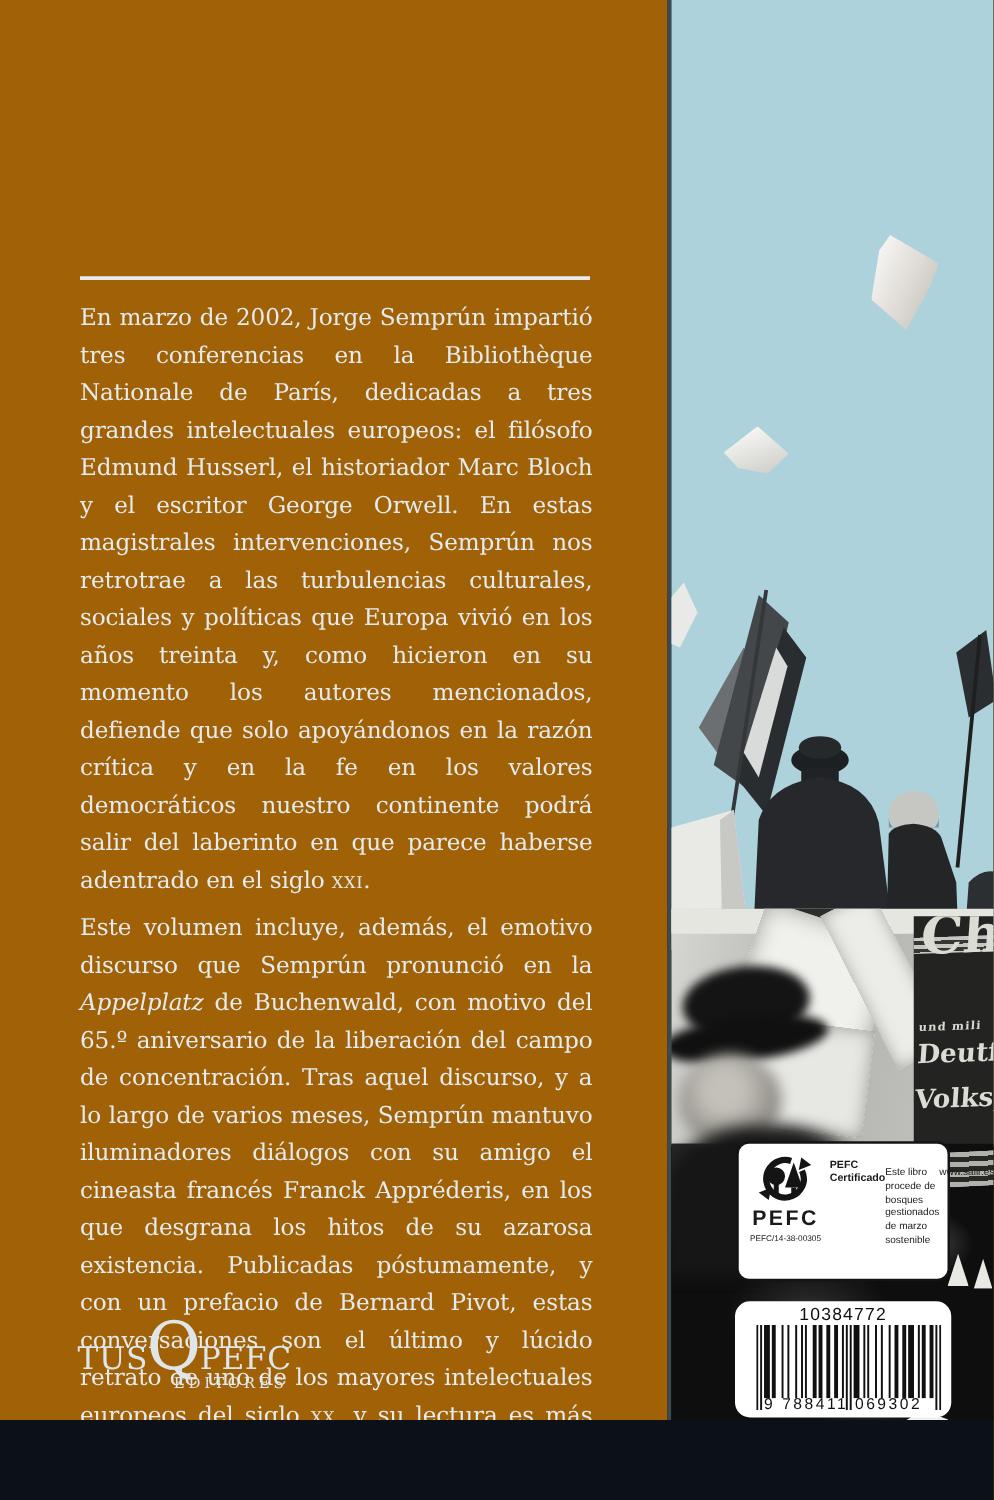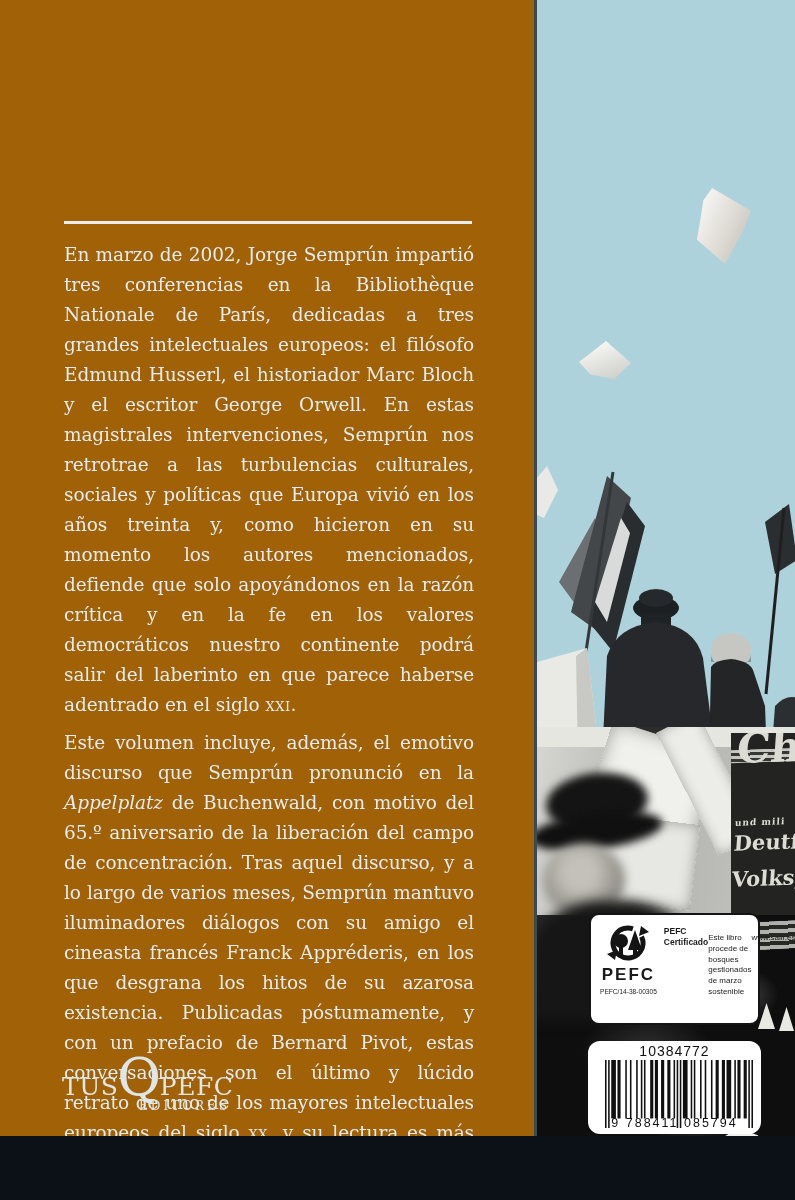--- a/index.html
+++ b/index.html
@@ -239,17 +239,17 @@
             <rect x="68" y="0" width="1" height="43"></rect>
             <rect x="71" y="0" width="2" height="43"></rect>
             <rect x="75" y="0" width="2" height="43"></rect>
             <rect x="78" y="0" width="3" height="43"></rect>
             <rect x="83" y="0" width="1" height="43"></rect>
             <rect x="85" y="0" width="2" height="43"></rect>
             <rect x="89" y="0" width="2" height="43"></rect>
             <rect x="92" y="0" width="1" height="50"></rect>
             <rect x="94" y="0" width="1" height="50"></rect>
           </svg>
-        <div class="bc-digits">9 788411 085794</div>
+        <div class="bc-digits">9 788411 069302</div>
       </div>
     </div>
   </div>
 </div>
 
 </body></html>

